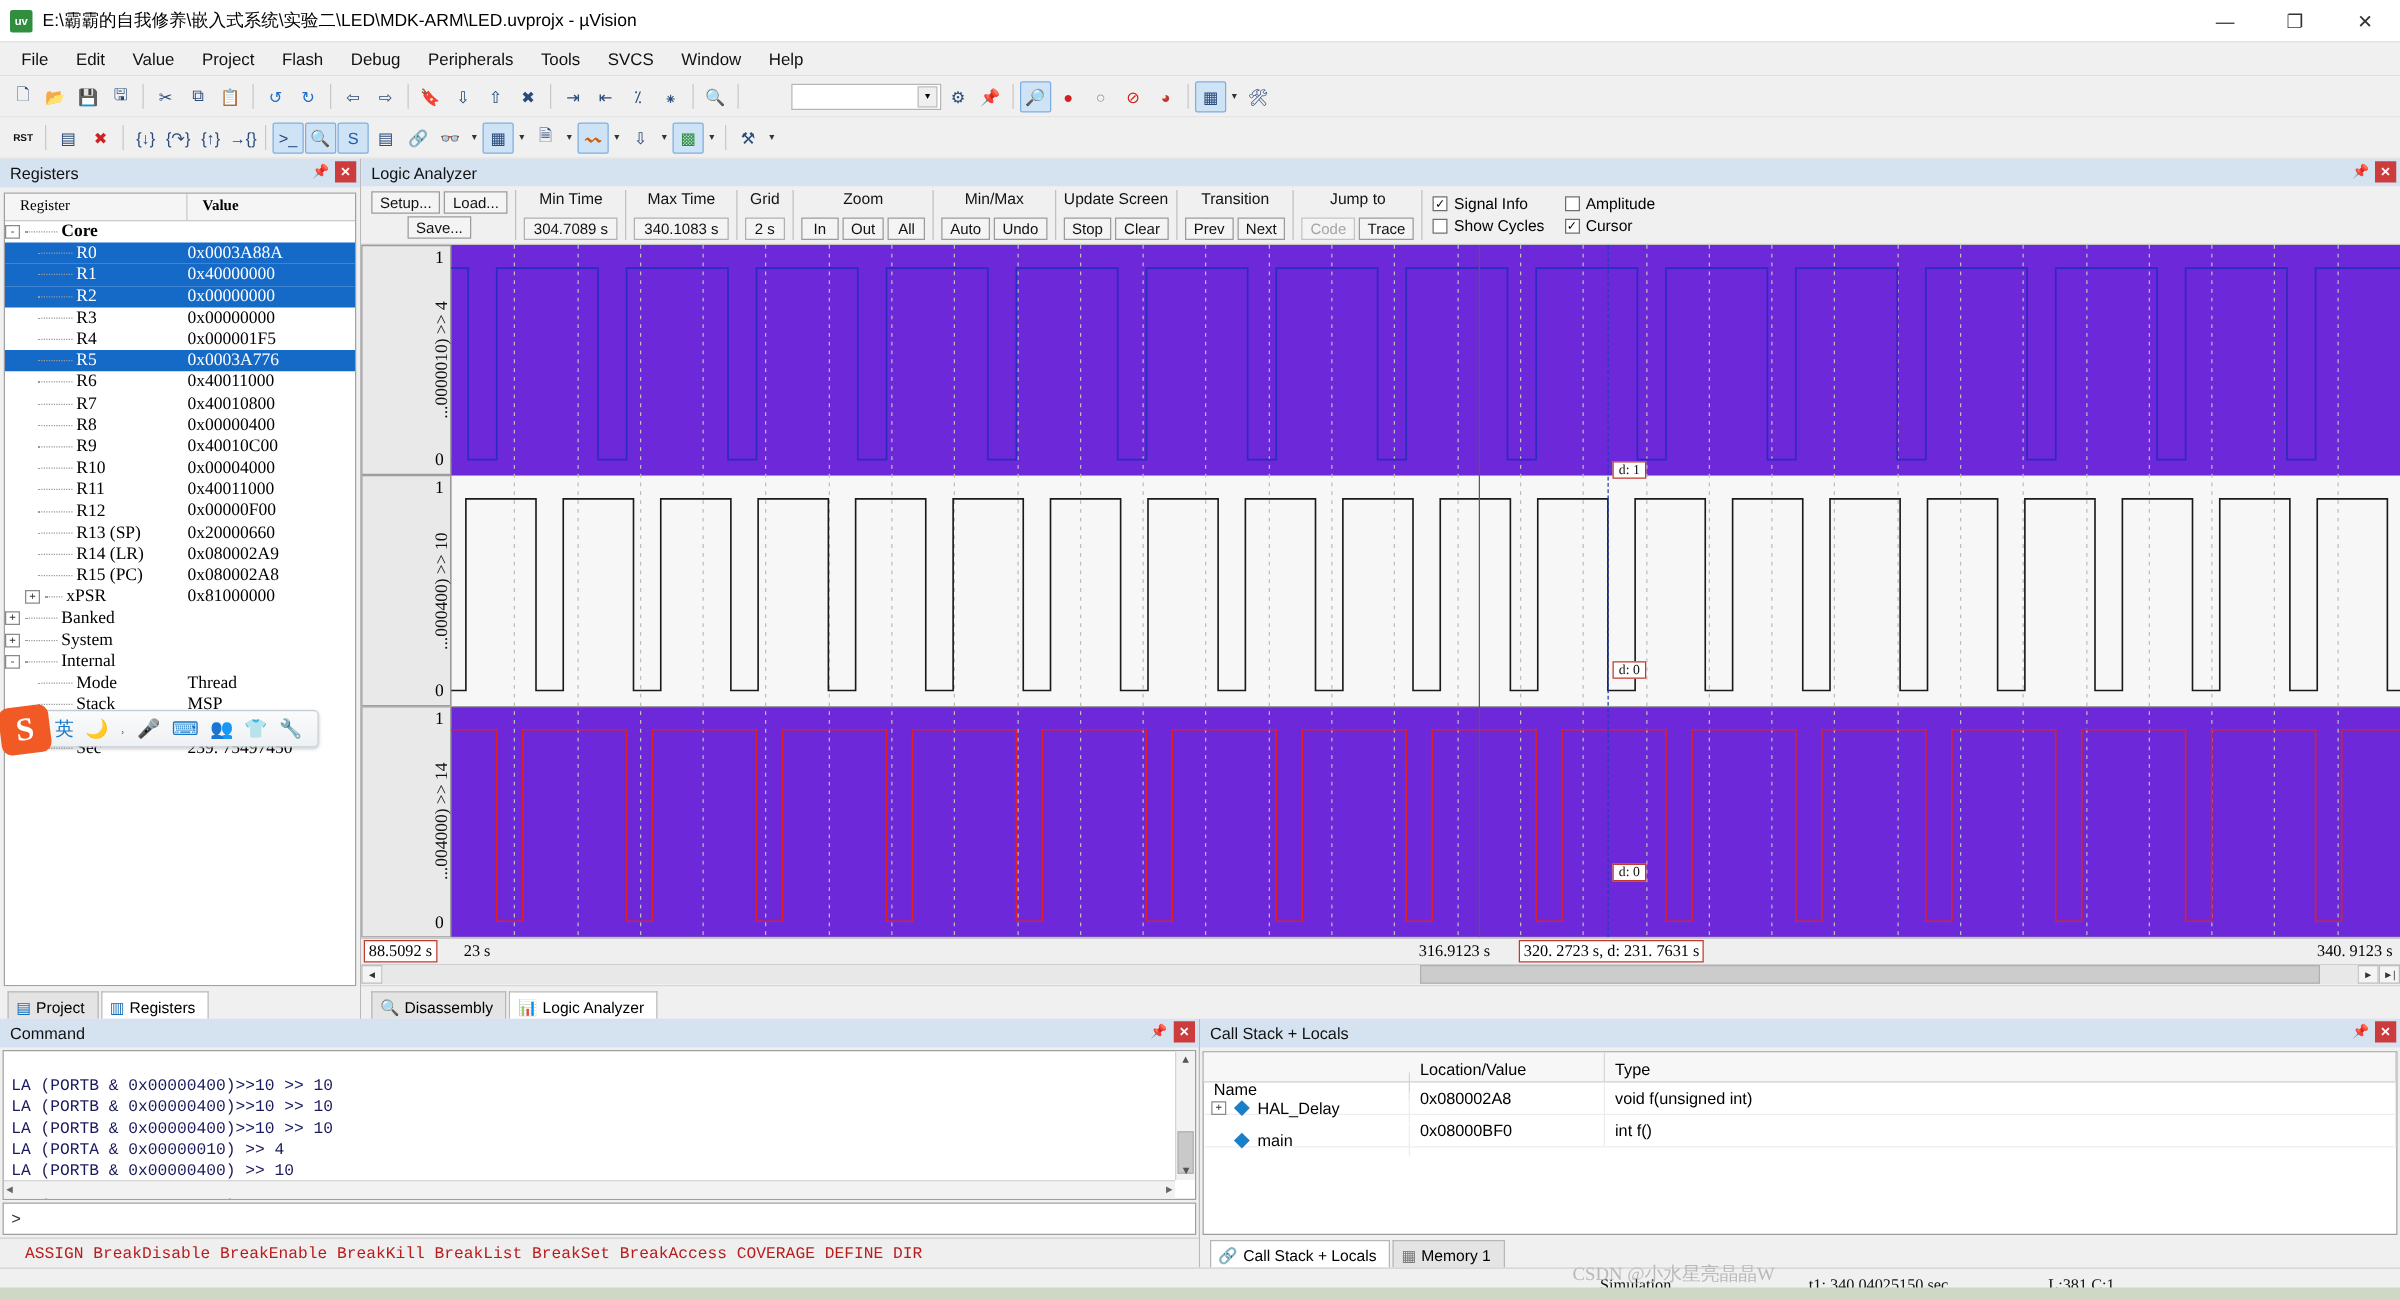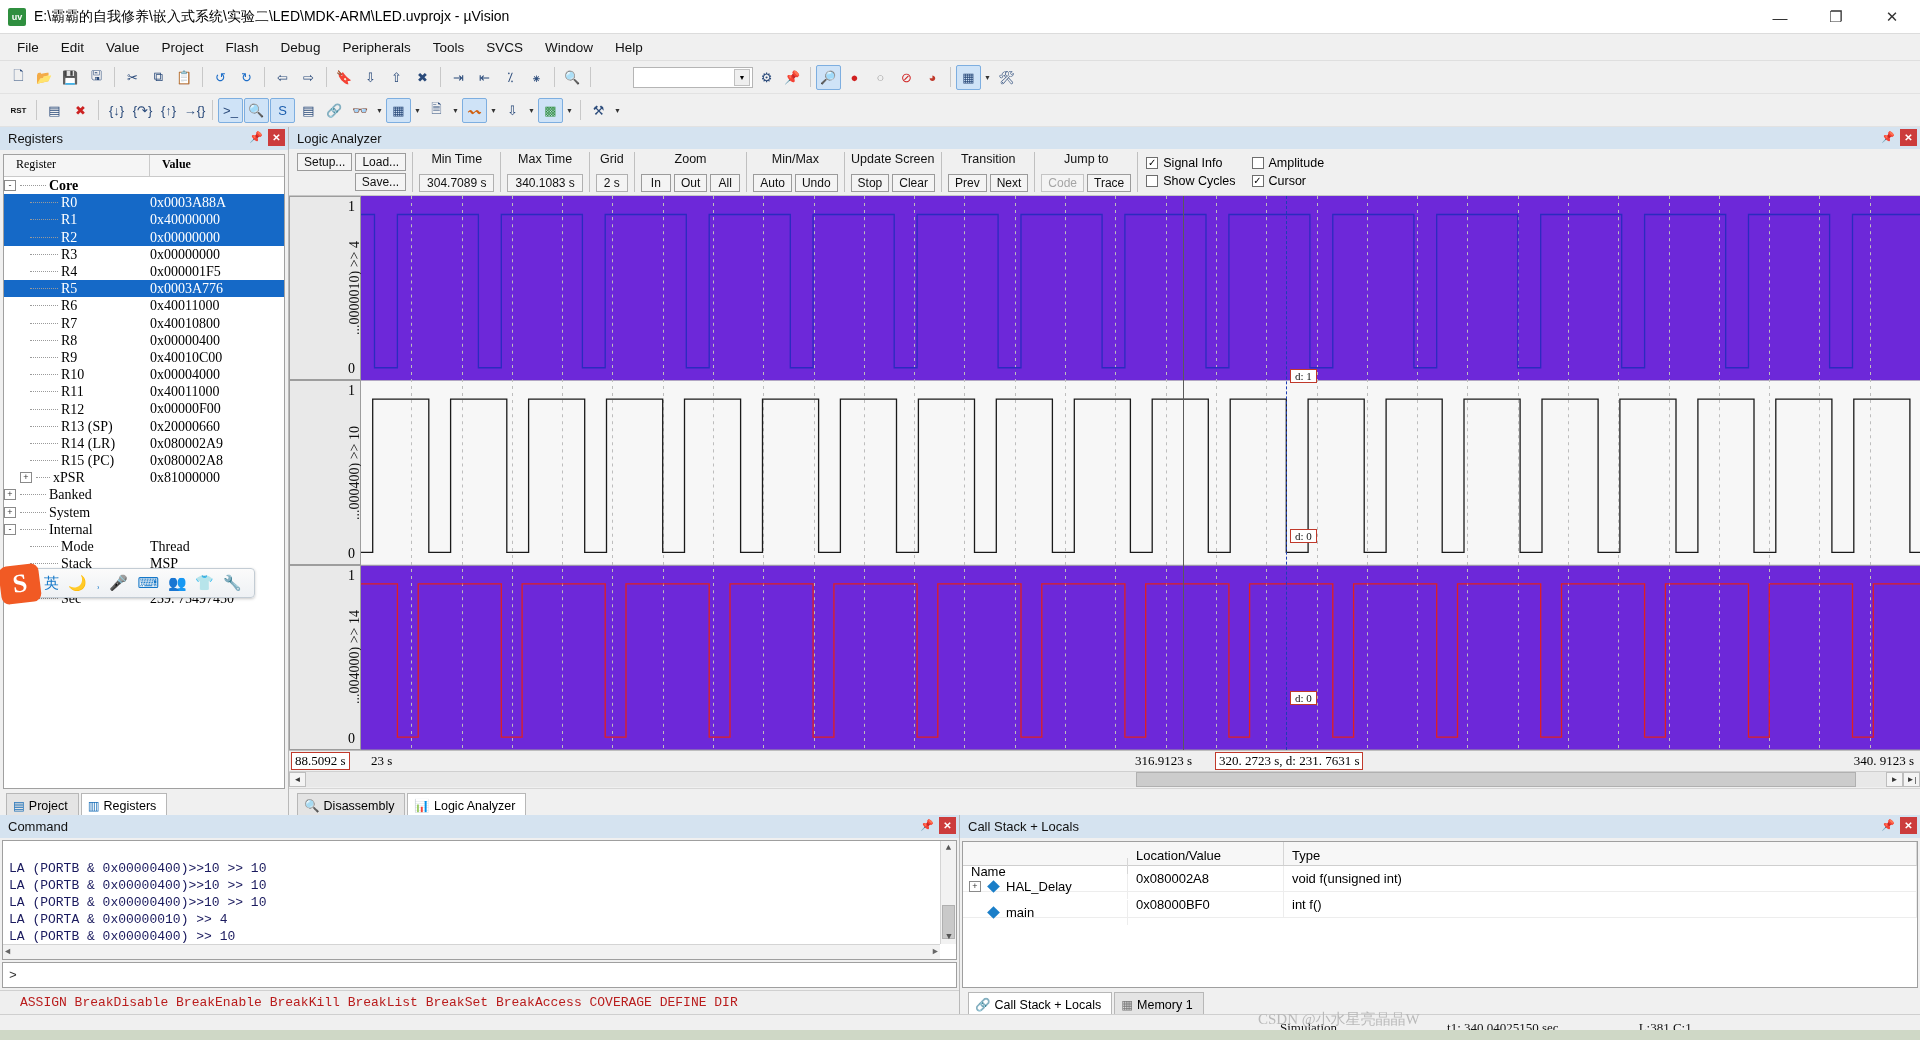--- a/index.html
+++ b/index.html
@@ -523,21 +523,21 @@
         <span class="cap-x">✕</span>
       </span>
     </div>
 
     <div id="la-controls">
       <div class="ctl-group" style="justify-content:center;gap:2px;padding-top:1px">
         <div class="ctl-row">
           <div class="ctl-btn">Setup...</div>
           <div class="ctl-btn">Load...</div>
         </div>
-        <div class="ctl-row" style="justify-content:flex-end">
+        <div class="ctl-row" style="justify-content:center">
           <div class="ctl-btn">Save...</div>
         </div>
       </div>
 
       <div class="ctl-group">
         <div class="ctl-title">Min Time</div>
         <div class="ctl-val">304.7089 s</div>
       </div>
 
       <div class="ctl-group">

